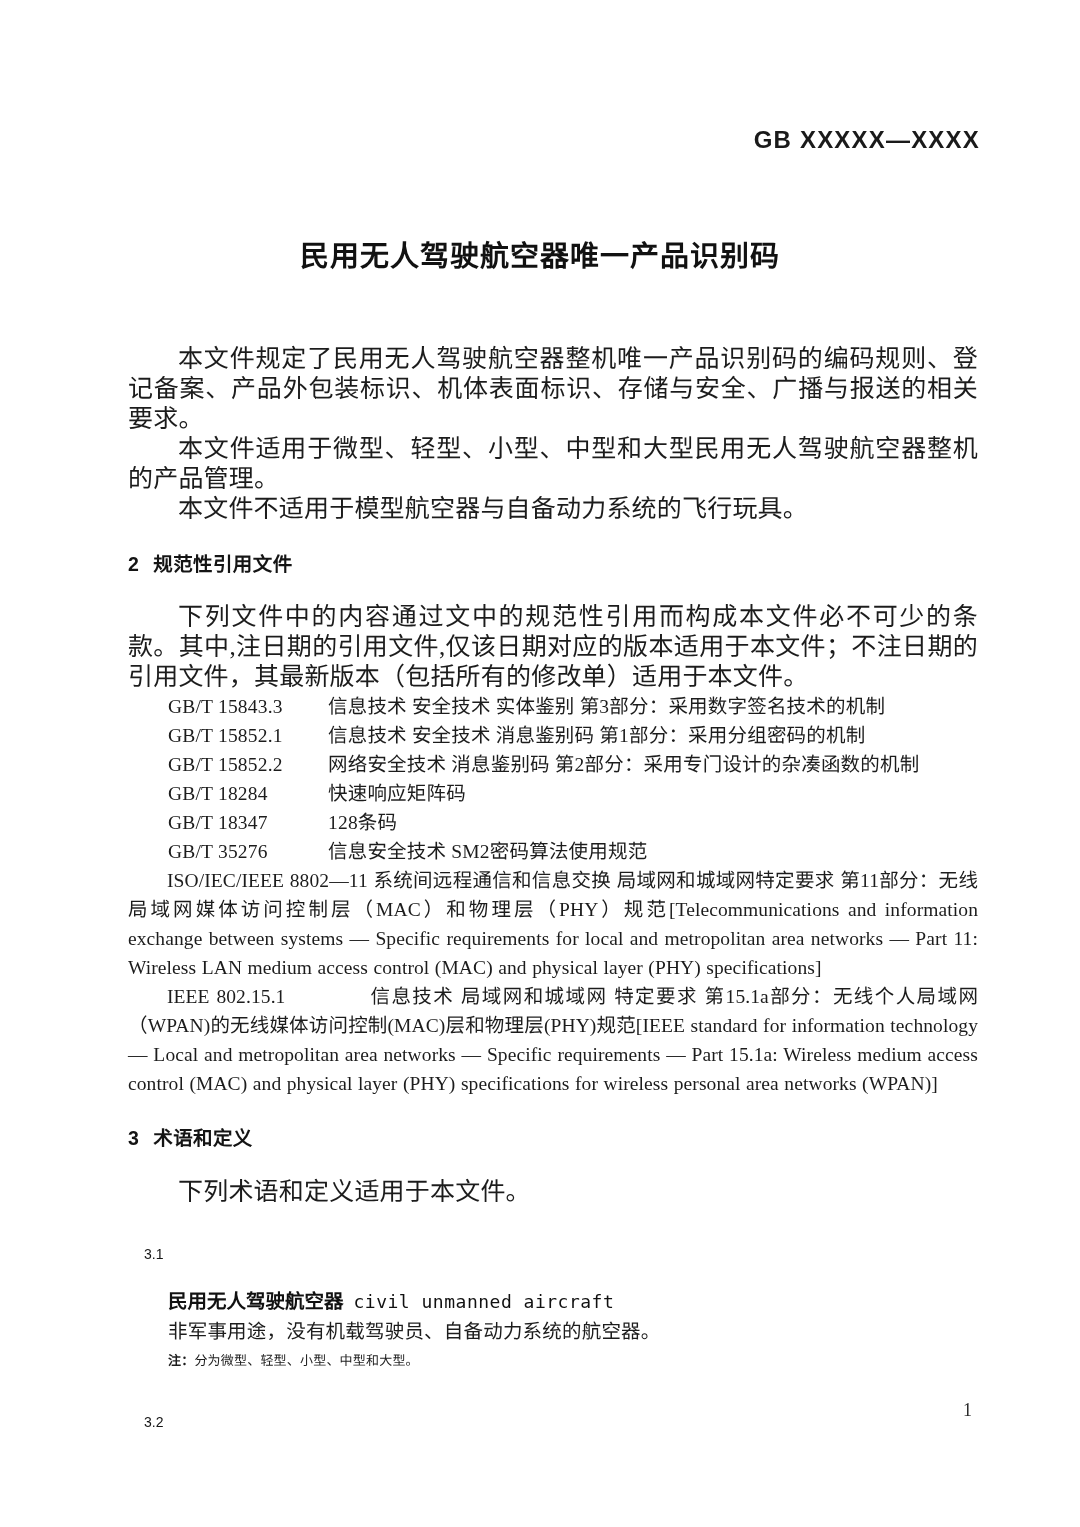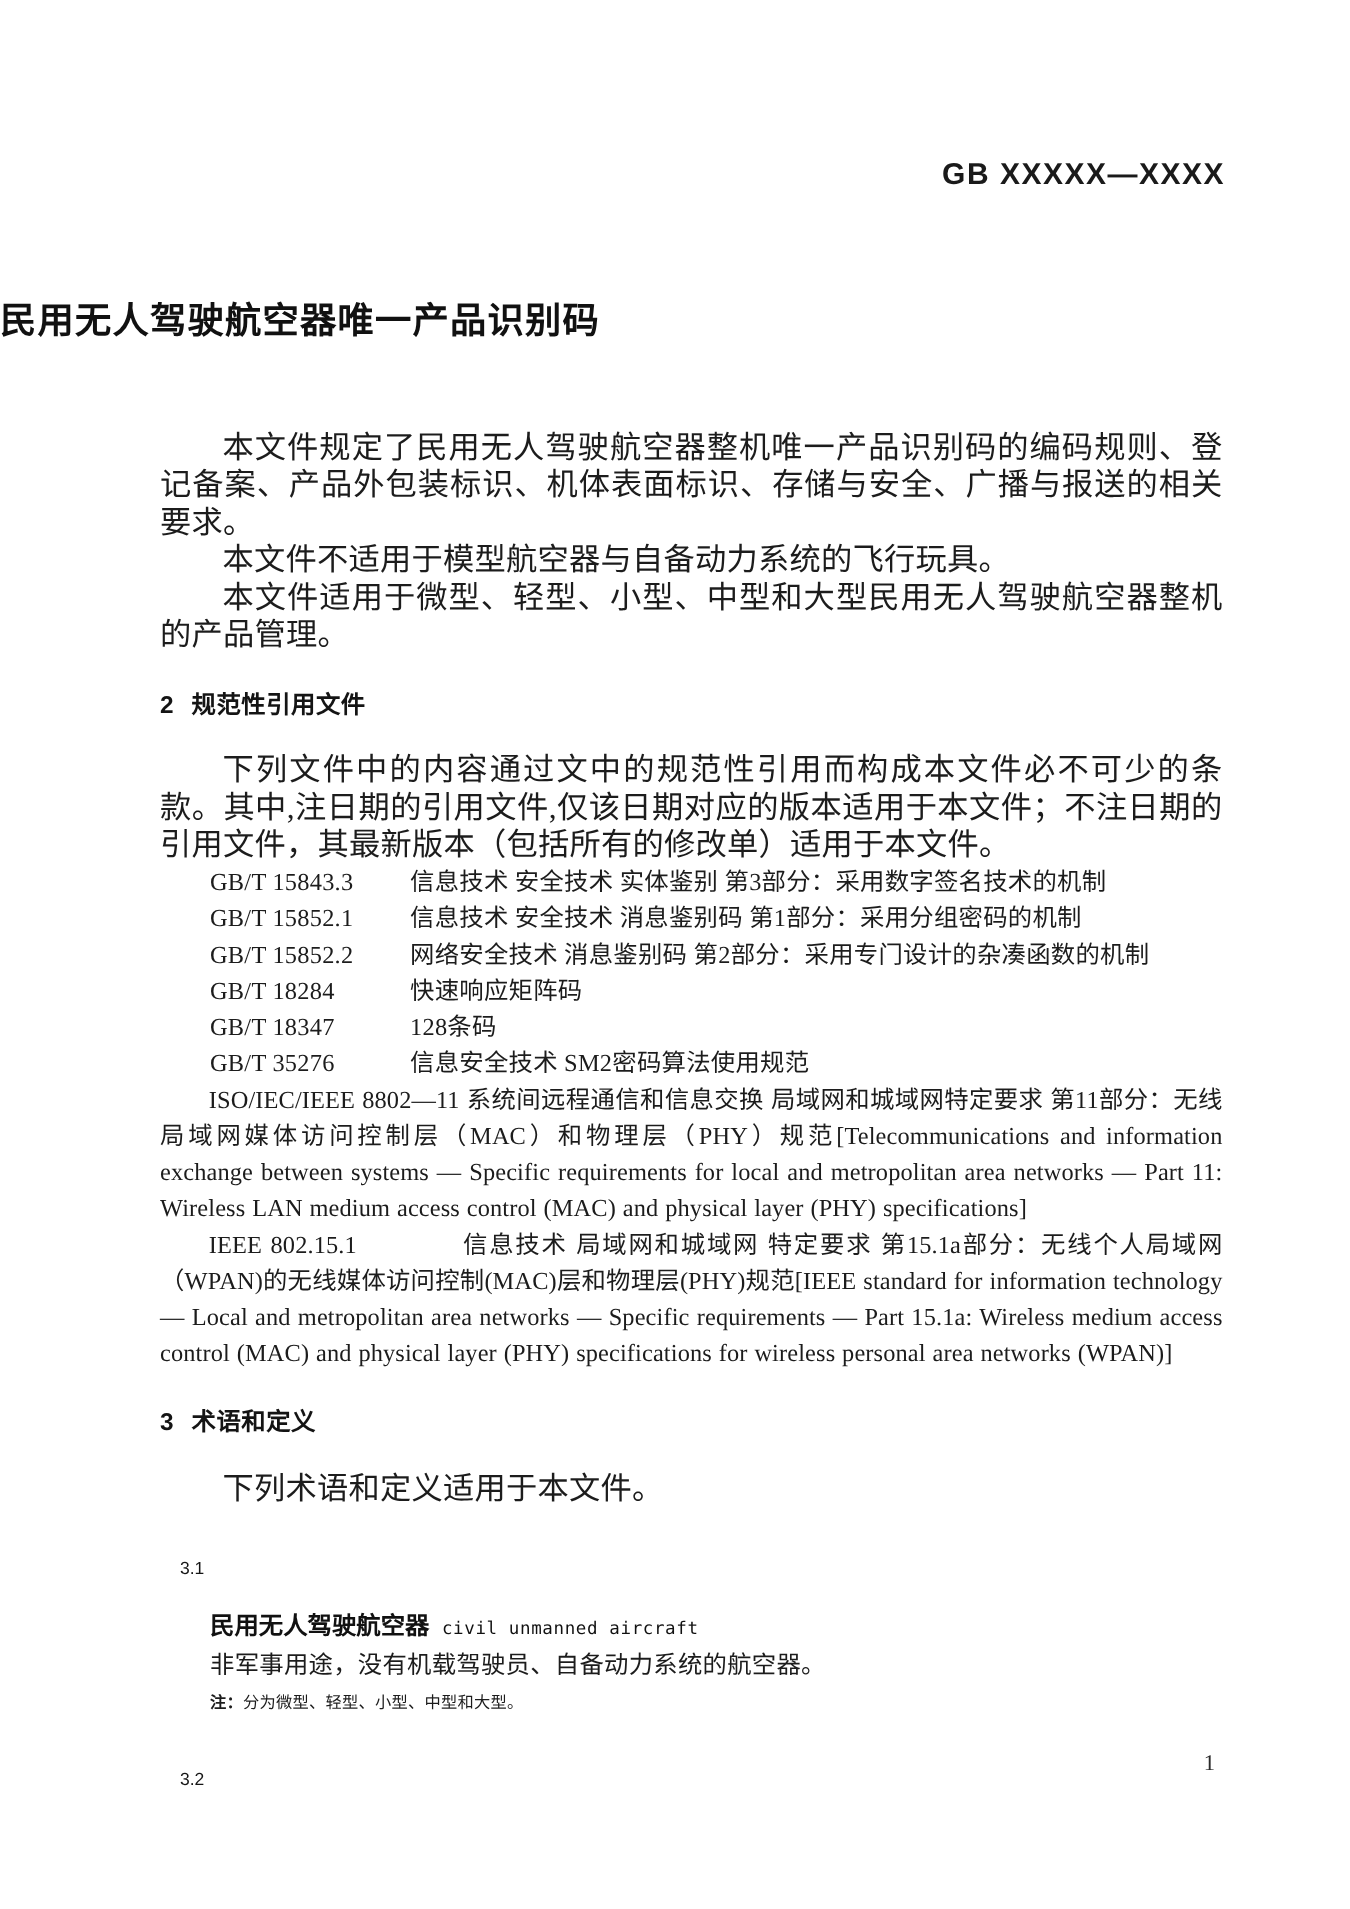--- a/index.html
+++ b/index.html
@@ -30,20 +30,21 @@
     color: #1a1a1a;
     white-space: nowrap;
   }
 
   
   .doc-title {
     position: absolute;
     top: 232px;
     left: 0;
     width: 1080px;
+    text-align: center;
     font-family: "Liberation Sans", "DejaVu Sans", sans-serif;
     font-size: 29px;
     font-weight: bold;
     letter-spacing: 1px;
     color: #111111;
   }
 
   
   .body {
     position: absolute;
@@ -120,21 +121,21 @@
     padding-left: 40px;
     font-family: "Liberation Sans", "DejaVu Sans", sans-serif;
     font-size: 19.5px;
     font-weight: bold;
     line-height: 30px;
     color: #111111;
   }
   .term .en {
     font-family: "DejaVu Sans Mono", "Liberation Mono", monospace;
     font-weight: normal;
-    font-size: 14px;
+    font-size: 18px;
     letter-spacing: 0.5px;
     margin-left: 10px;
   }
   .term-def {
     margin: 0;
     padding-left: 40px;
     font-size: 19.5px;
     line-height: 30px;
     letter-spacing: 0.2px;
   }
@@ -164,22 +165,22 @@
 <div class="page">
 
   <div class="doc-header">GB  XXXXX—XXXX</div>
 
   <div class="doc-title">民用无人驾驶航空器唯一产品识别码</div>
 
   <div class="body">
 
     <div class="gap-sec1"></div>
     <p class="para">本文件规定了民用无人驾驶航空器整机唯一产品识别码的编码规则、登记备案、产品外包装标识、机体表面标识、存储与安全、广播与报送的相关要求。</p>
+    <p class="para">本文件适用于微型、轻型、小型、中型和大型民用无人驾驶航空器整机的产品管理。</p>
     <p class="para">本文件不适用于模型航空器与自备动力系统的飞行玩具。</p>
-    <p class="para">本文件适用于微型、轻型、小型、中型和大型民用无人驾驶航空器整机的产品管理。</p>
 
     <div class="gap-sec2"></div>
 
     <h2 class="sec">
       <span class="num">2</span><span>规范性引用文件</span>
     </h2>
     <div class="gap-sec1"></div>
     <p class="para">下列文件中的内容通过文中的规范性引用而构成本文件必不可少的条款。其中,注日期的引用文件,仅该日期对应的版本适用于本文件；不注日期的引用文件，其最新版本（包括所有的修改单）适用于本文件。</p>
 
     <div class="ref-list">

